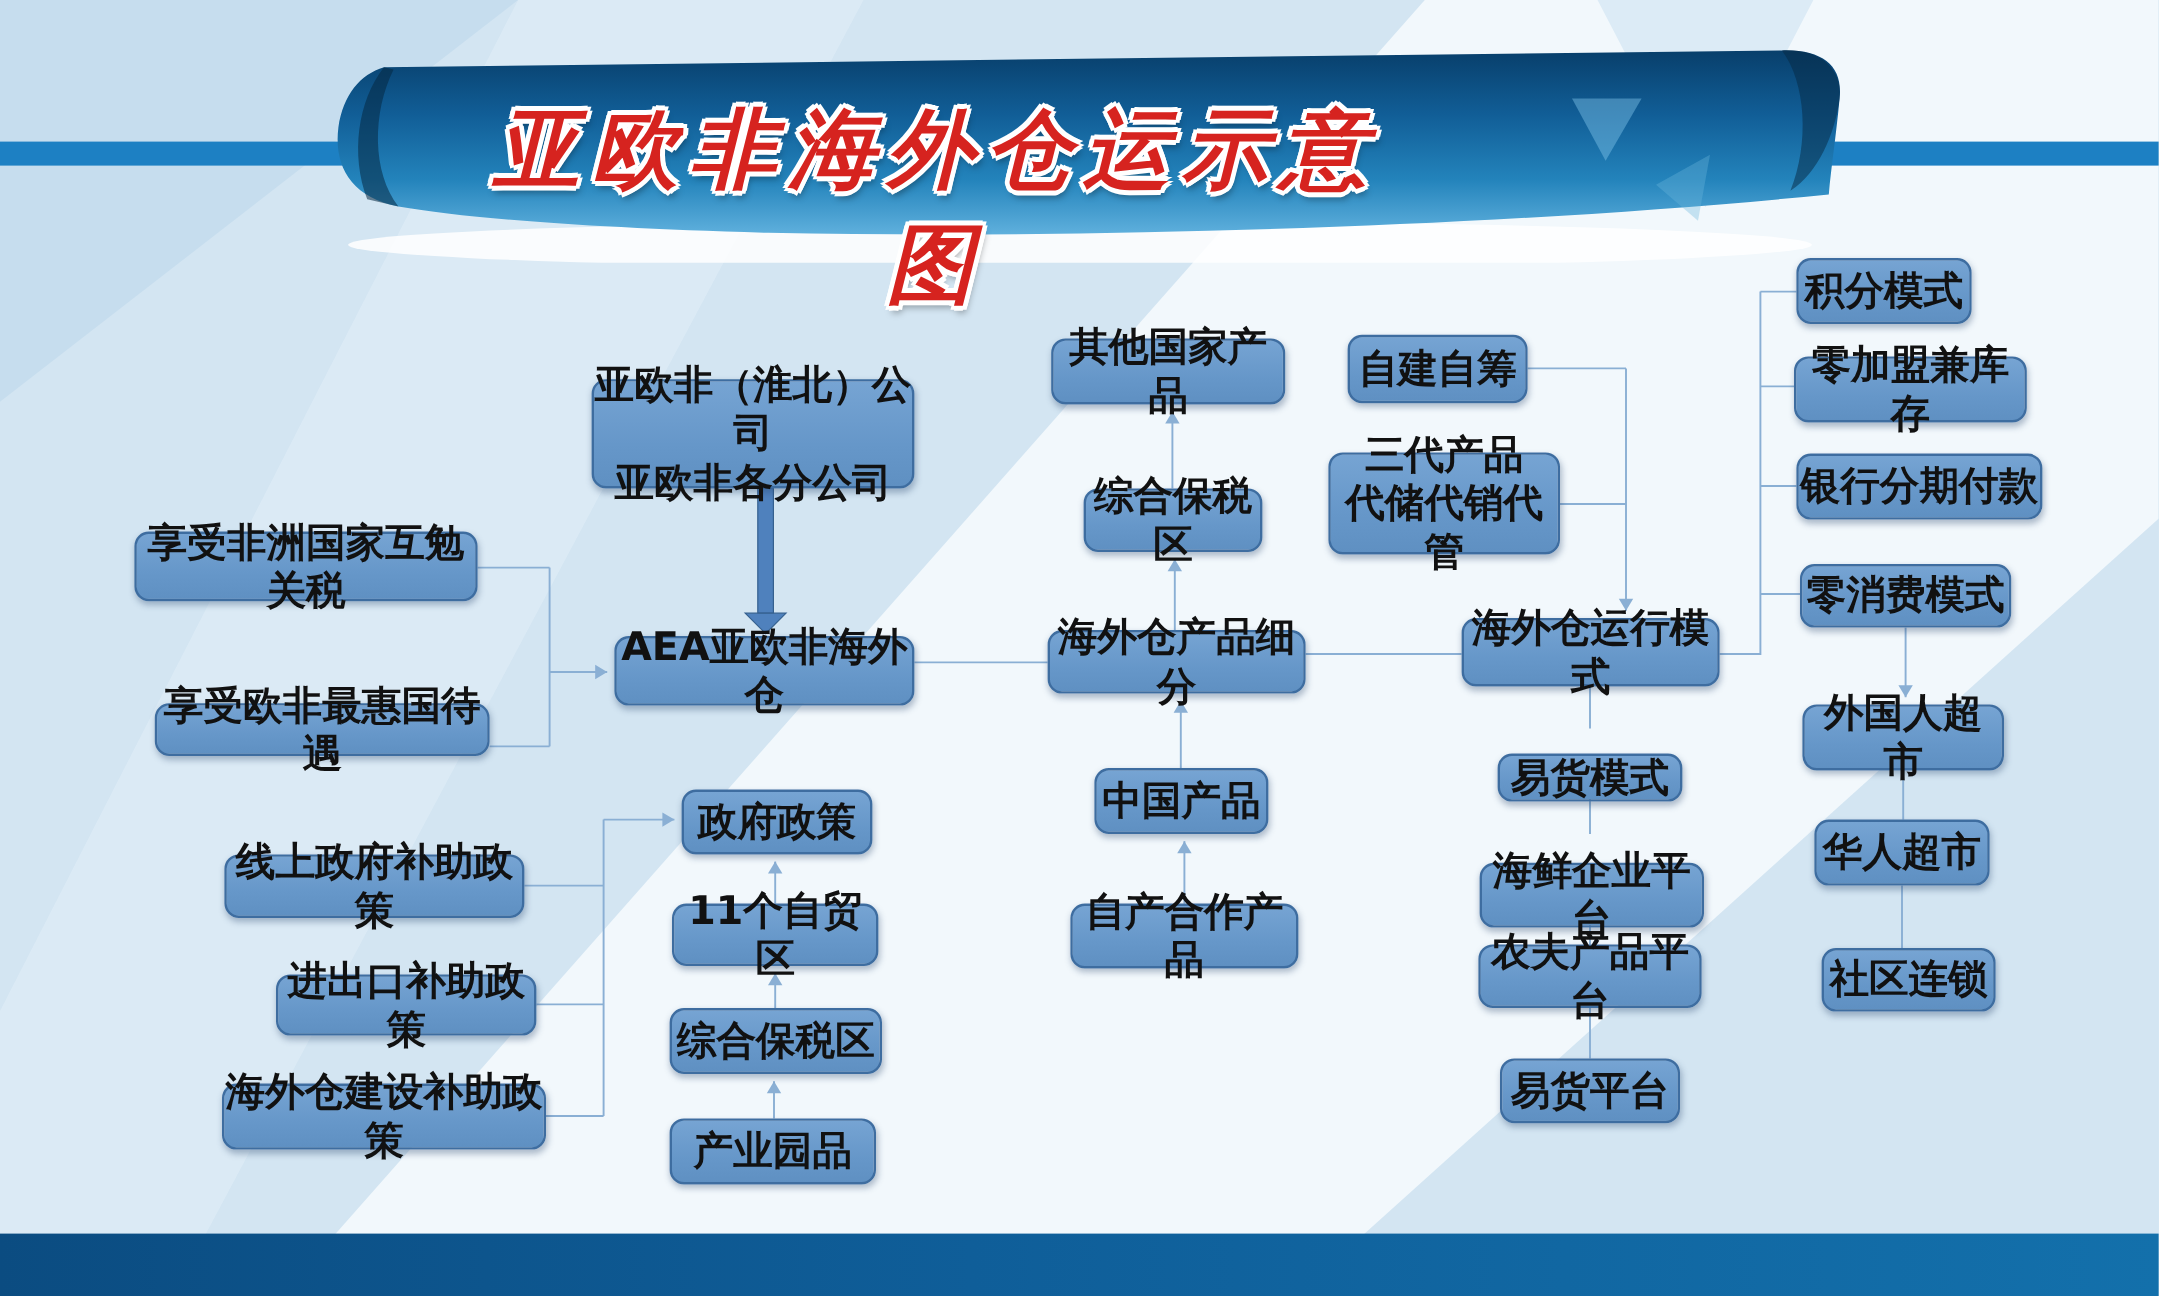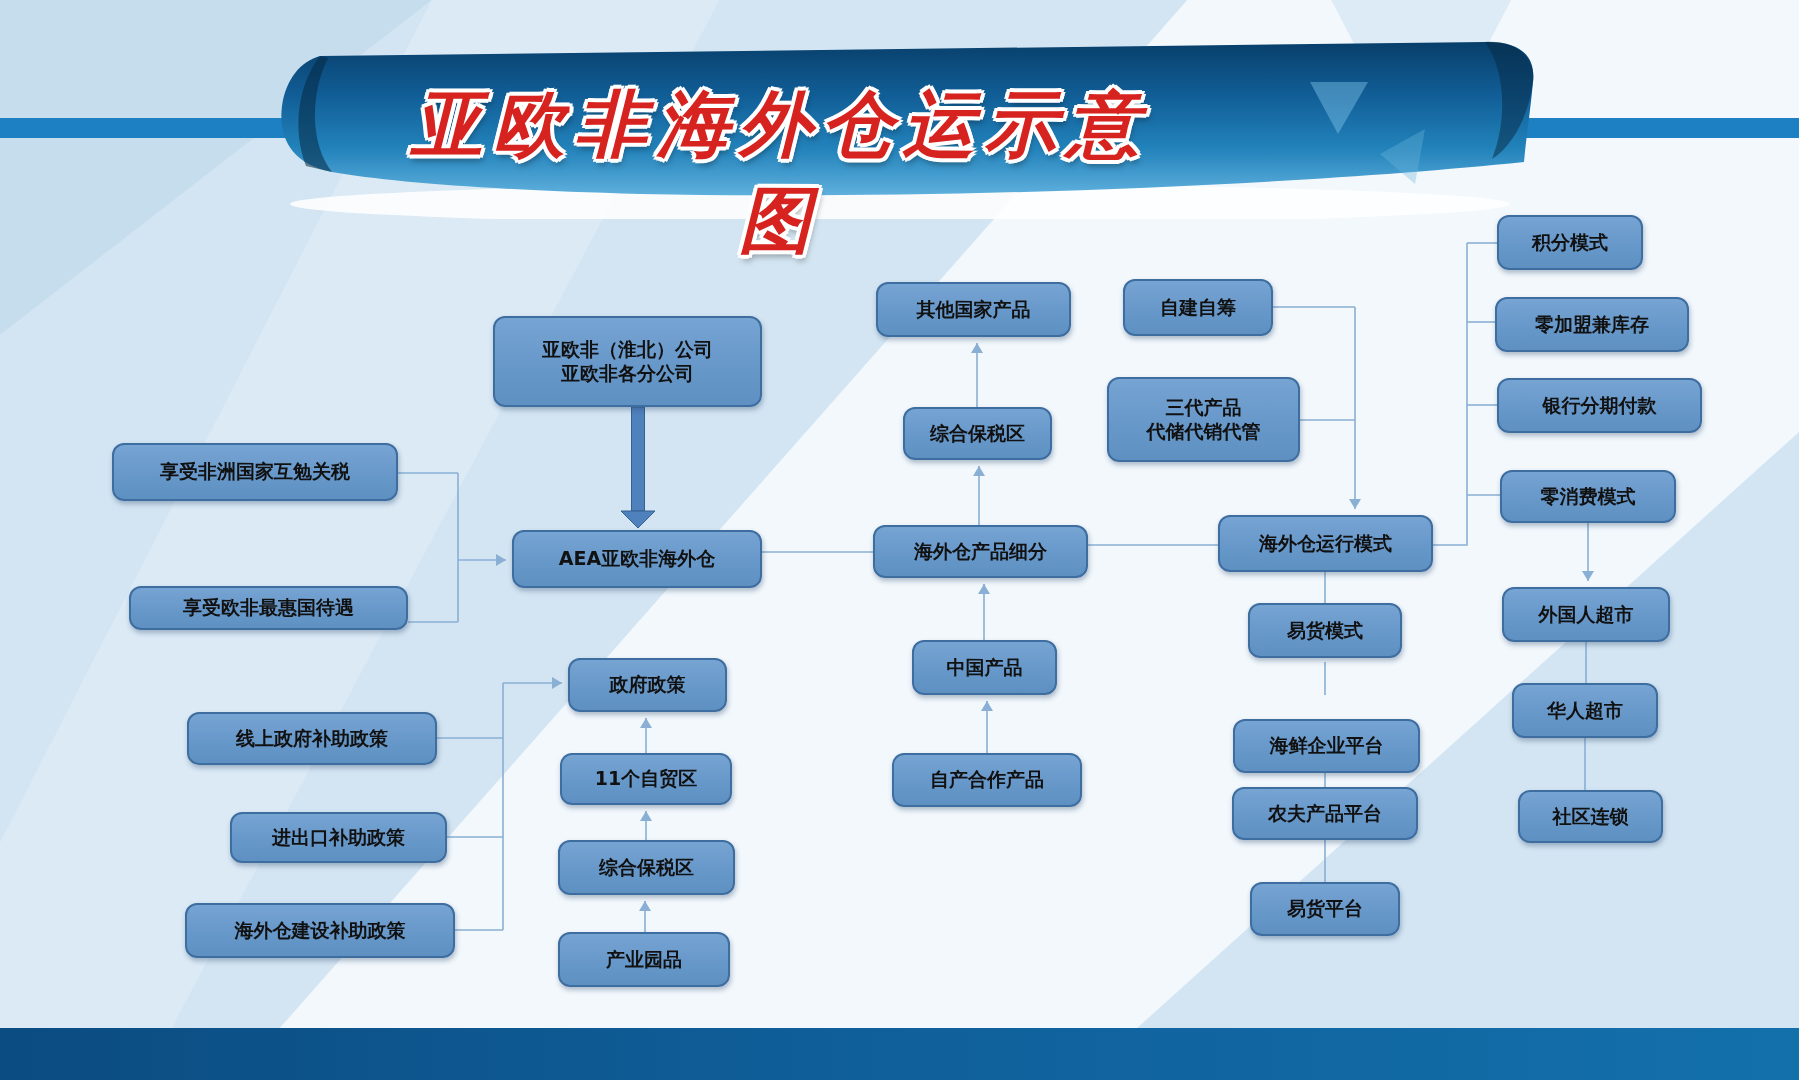--- a/index.html
+++ b/index.html
@@ -20,21 +20,21 @@
     background:linear-gradient(90deg,#0b4c81 0%,#0f5e99 45%,#1370ab 100%);}
   
   #connectors{position:absolute;left:0;top:0;z-index:3;}
   
   #nodes{position:absolute;left:0;top:0;width:1799px;height:1080px;z-index:4;}
   .node{
     position:absolute;box-sizing:border-box;
     background:linear-gradient(180deg,#76a4d3 0%,#6697c9 60%,#5f90c2 100%);
     border:2px solid #3e6da0;border-radius:12px;
     display:flex;align-items:center;justify-content:center;text-align:center;
-    font-size:19px;font-weight:600;color:#111;line-height:1.22;white-space:pre-line;
+    font-size:33px;font-weight:600;color:#111;line-height:1.22;white-space:pre-line;
     box-shadow:1px 3px 5px rgba(40,70,110,.35);
   }
   
   #ribbon{position:absolute;left:240px;top:34px;width:1330px;height:185px;z-index:5;}
   #banner-title{
     position:absolute;left:380px;top:76px;width:800px;height:96px;z-index:6;
     font-size:72px;font-weight:bold;font-style:italic;color:#d6231f;
     letter-spacing:10px;text-align:center;line-height:96px;
     text-shadow:-3px -3px 0 #fff,3px -3px 0 #fff,-3px 3px 0 #fff,3px 3px 0 #fff,
                 -4px 0 0 #fff,4px 0 0 #fff,0 -4px 0 #fff,0 4px 0 #fff,2px 6px 6px rgba(0,0,0,.35);
@@ -115,21 +115,21 @@
     <div class="node" style="left: 558px; top: 932px; width: 172px; height: 55px;">产业园品</div>
     <div class="node" style="left: 876px; top: 282px; width: 195px; height: 55px;">其他国家产品</div>
     <div class="node" style="left: 903px; top: 407px; width: 149px; height: 53px;">综合保税区</div>
     <div class="node" style="left: 873px; top: 525px; width: 215px; height: 53px;">海外仓产品细分</div>
     <div class="node" style="left: 912px; top: 640px; width: 145px; height: 55px;">中国产品</div>
     <div class="node" style="left: 892px; top: 753px; width: 190px; height: 54px;">自产合作产品</div>
     <div class="node" style="left: 1123px; top: 279px; width: 150px; height: 57px;">自建自筹</div>
     <div class="node" style="left: 1107px; top: 377px; width: 193px; height: 85px;">三代产品
 代储代销代管</div>
     <div class="node" style="left: 1218px; top: 515px; width: 215px; height: 57px;">海外仓运行模式</div>
-    <div class="node" style="left: 1248px; top: 603px; width: 154px; height: 55px; text-align: right;">易货模式</div>
+    <div class="node" style="left: 1248px; top: 628px; width: 154px; height: 40px; text-align: right;">易货模式</div>
     <div class="node" style="left: 1233px; top: 695px; width: 187px; height: 54px; margin-top: 24px;">海鲜企业平台</div>
     <div class="node" style="left: 1232px; top: 787px; width: 186px; height: 53px;">农夫产品平台</div>
     <div class="node" style="left: 1250px; top: 882px; width: 150px; height: 54px;">易货平台</div>
     <div class="node" style="left: 1497px; top: 215px; width: 146px; height: 55px;">积分模式</div>
     <div class="node" style="left: 1495px; top: 297px; width: 194px; height: 55px;">零加盟兼库存</div>
     <div class="node" style="left: 1497px; top: 378px; width: 205px; height: 55px;">银行分期付款</div>
     <div class="node" style="left: 1500px; top: 470px; width: 176px; height: 53px;">零消费模式</div>
     <div class="node" style="left: 1502px; top: 587px; width: 168px; height: 55px;">外国人超市</div>
     <div class="node" style="left: 1512px; top: 683px; width: 146px; height: 55px;">华人超市</div>
     <div class="node" style="left: 1518px; top: 790px; width: 145px; height: 53px;">社区连锁</div>

